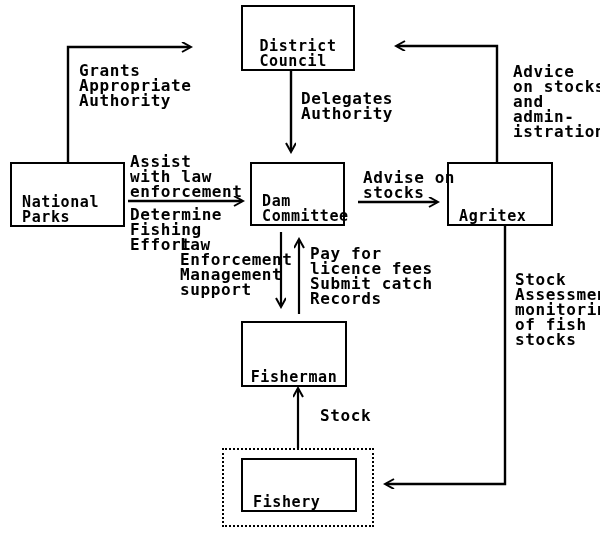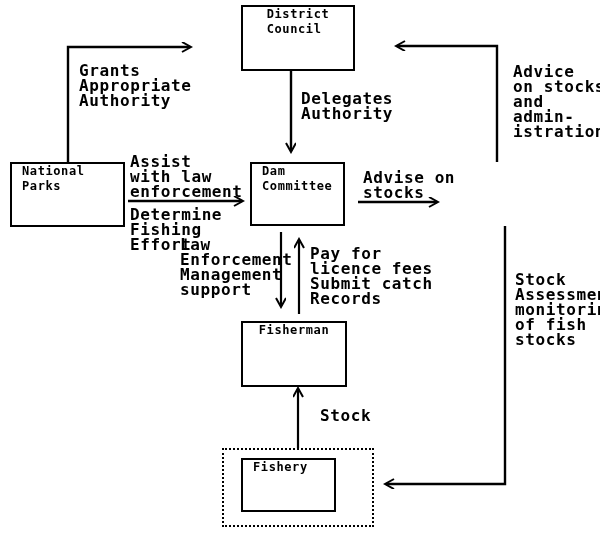--- a/index.html
+++ b/index.html
@@ -22,22 +22,22 @@
     width: 600px;
     height: 540px;
     pointer-events: none;
   }
   .node {
     position: absolute;
     border: 2px solid #000000;
     background: #ffffff;
     box-sizing: border-box;
     display: flex;
-    align-items: flex-start;
-    font-size: 12px;
+    align-items: flex-end;
+    font-size: 15px;
     line-height: 15px;
     color: #000000;
     letter-spacing: 0.6px;
     font-weight: bold;
   }
   .node .label { white-space: pre; }
   .node.left-text { justify-content: flex-start; padding-left: 10px; }
   .node.center-text { justify-content: center; }
   .dotted-frame {
     position: absolute;
@@ -94,28 +94,31 @@
   <div class="node left-text" style="left:10px; top:162px; width:115px; height:65px;">
     <span class="label">National
 Parks</span>
   </div>
 
   <div class="node left-text" style="left:250px; top:162px; width:95px; height:64px;">
     <span class="label">Dam
 Committee</span>
   </div>
 
+  <div class="node left-text" style="left:447px; top:162px; width:106px; height:64px;">
+    <span class="label">Agritex</span>
+  </div>
 
   <div class="node center-text" style="left:241px; top:315px; width:106px; height:66px;margin-top:6px;">
     <span class="label">Fisherman</span>
   </div>
 
   <div class="dotted-frame" style="left:222px; top:448px; width:152px; height:79px;"></div>
 
-  <div class="node left-text" style="left:241px; top:458px; width:95px; height:54px;">
+  <div class="node left-text" style="left:241px; top:458px; width:116px; height:54px;">
     <span class="label">Fishery</span>
   </div>
 
   <div class="edge-label" style="left:79px; top:63px;">Grants
 Appropriate
 Authority</div>
 
   <div class="edge-label" style="left:301px; top:91px;">Delegates
 Authority</div>
 

